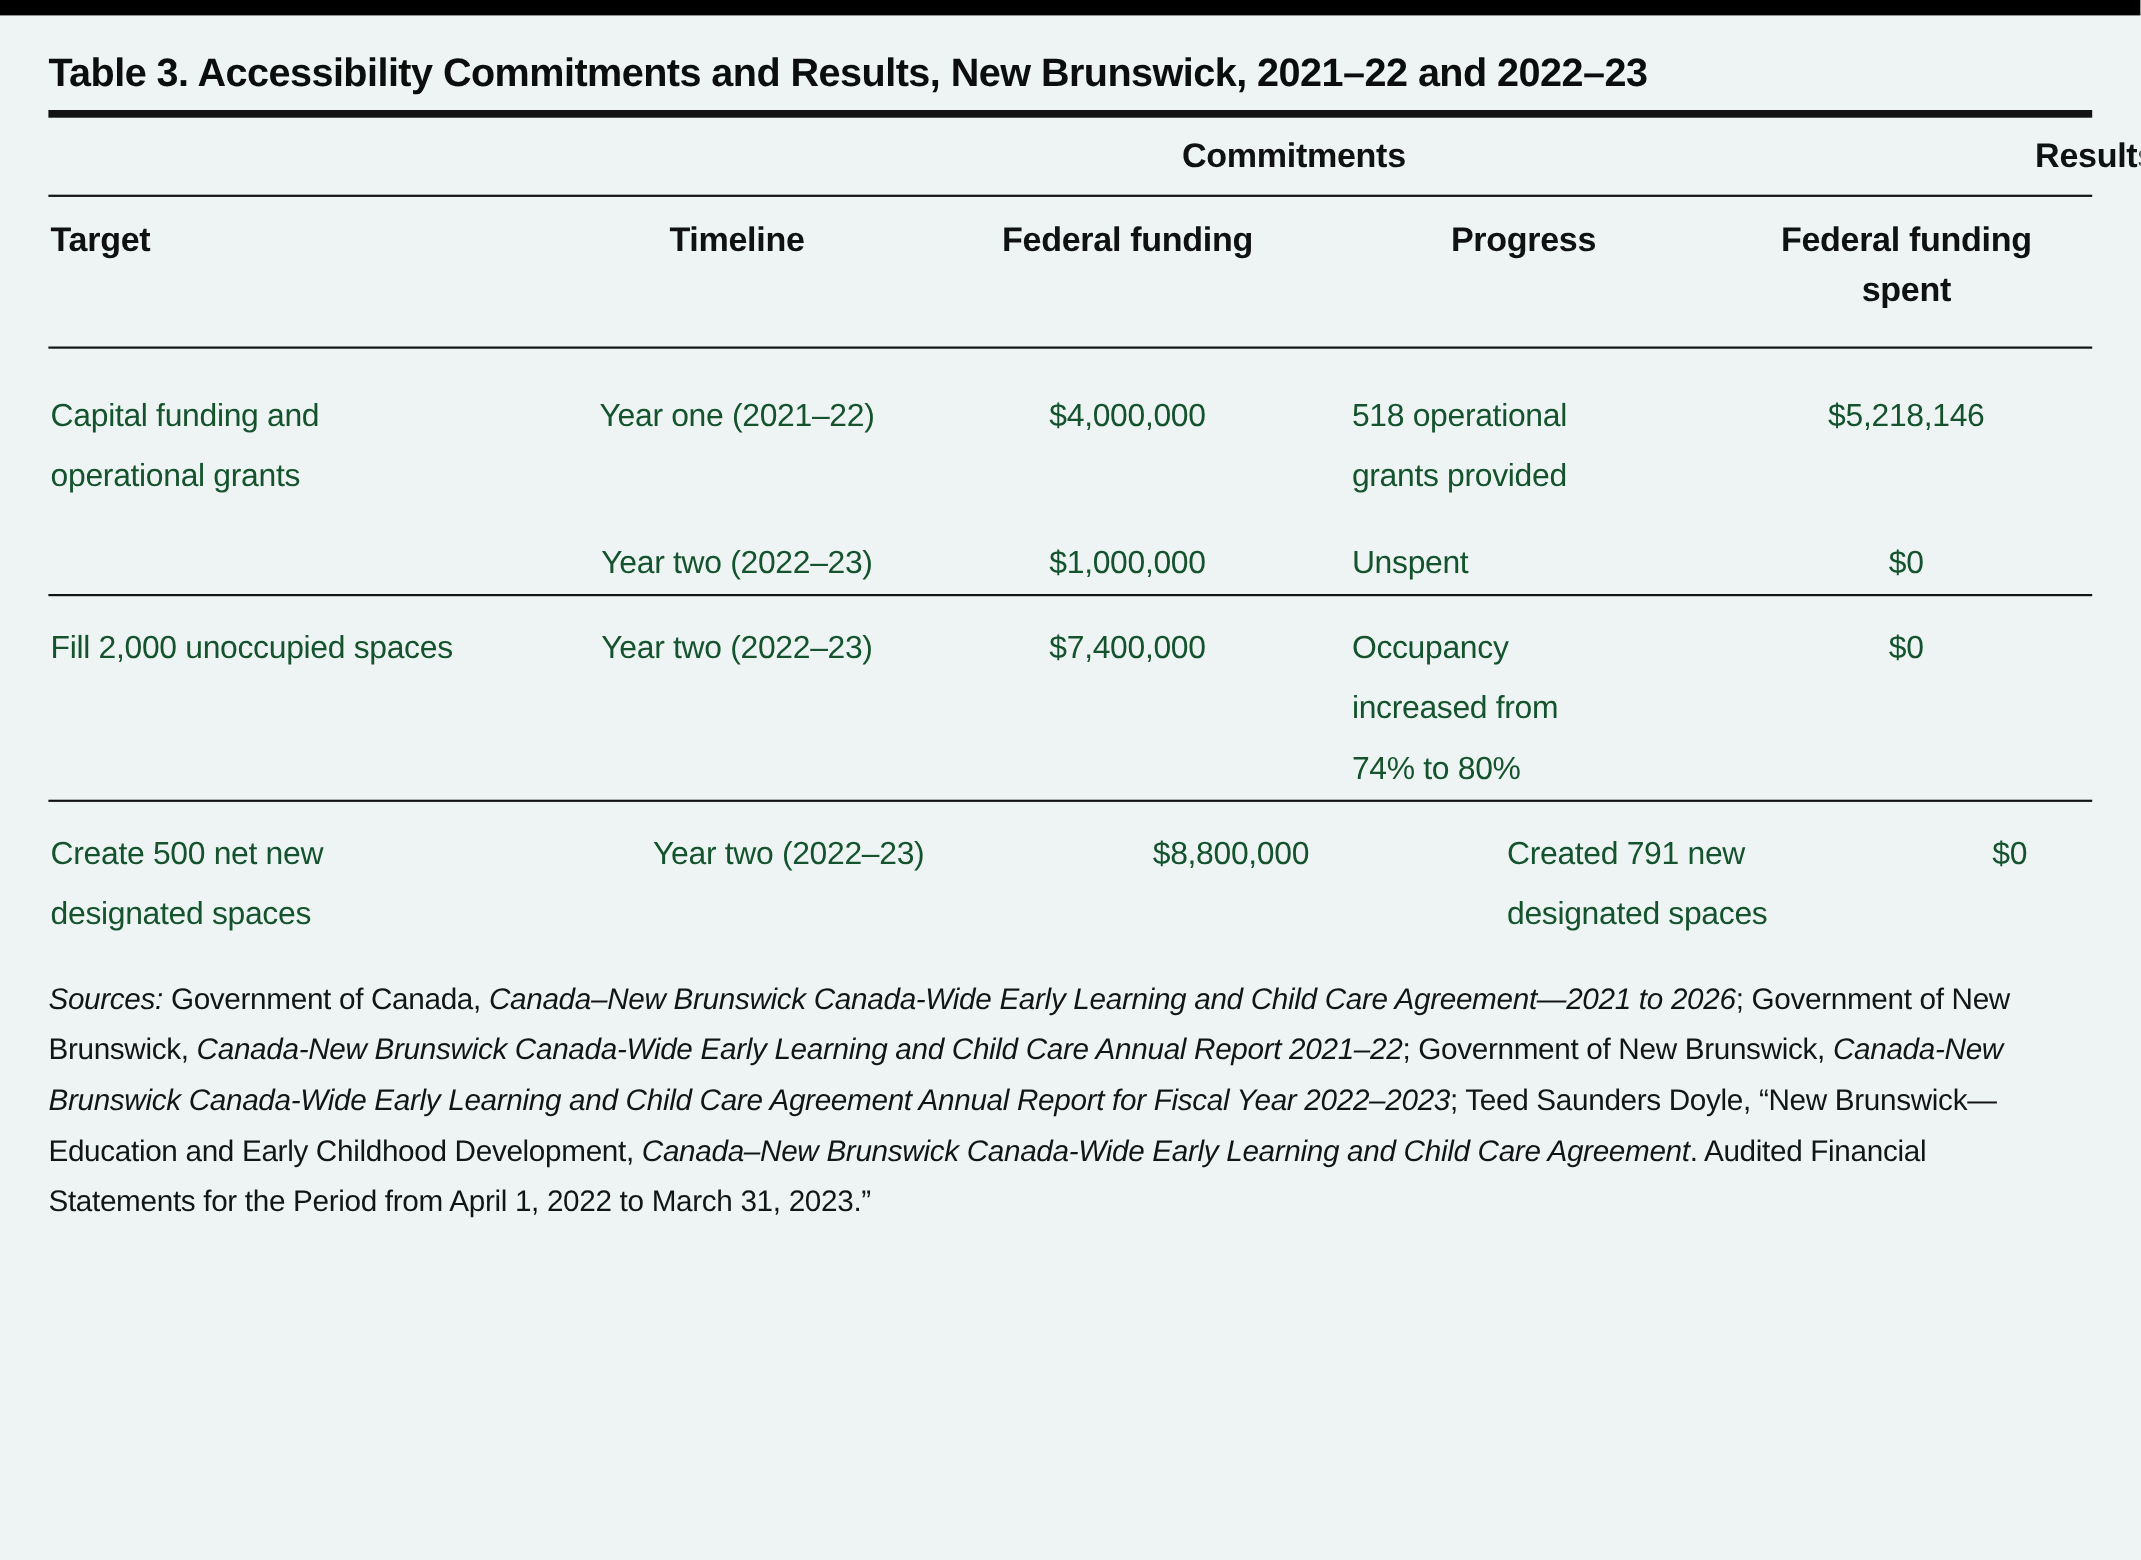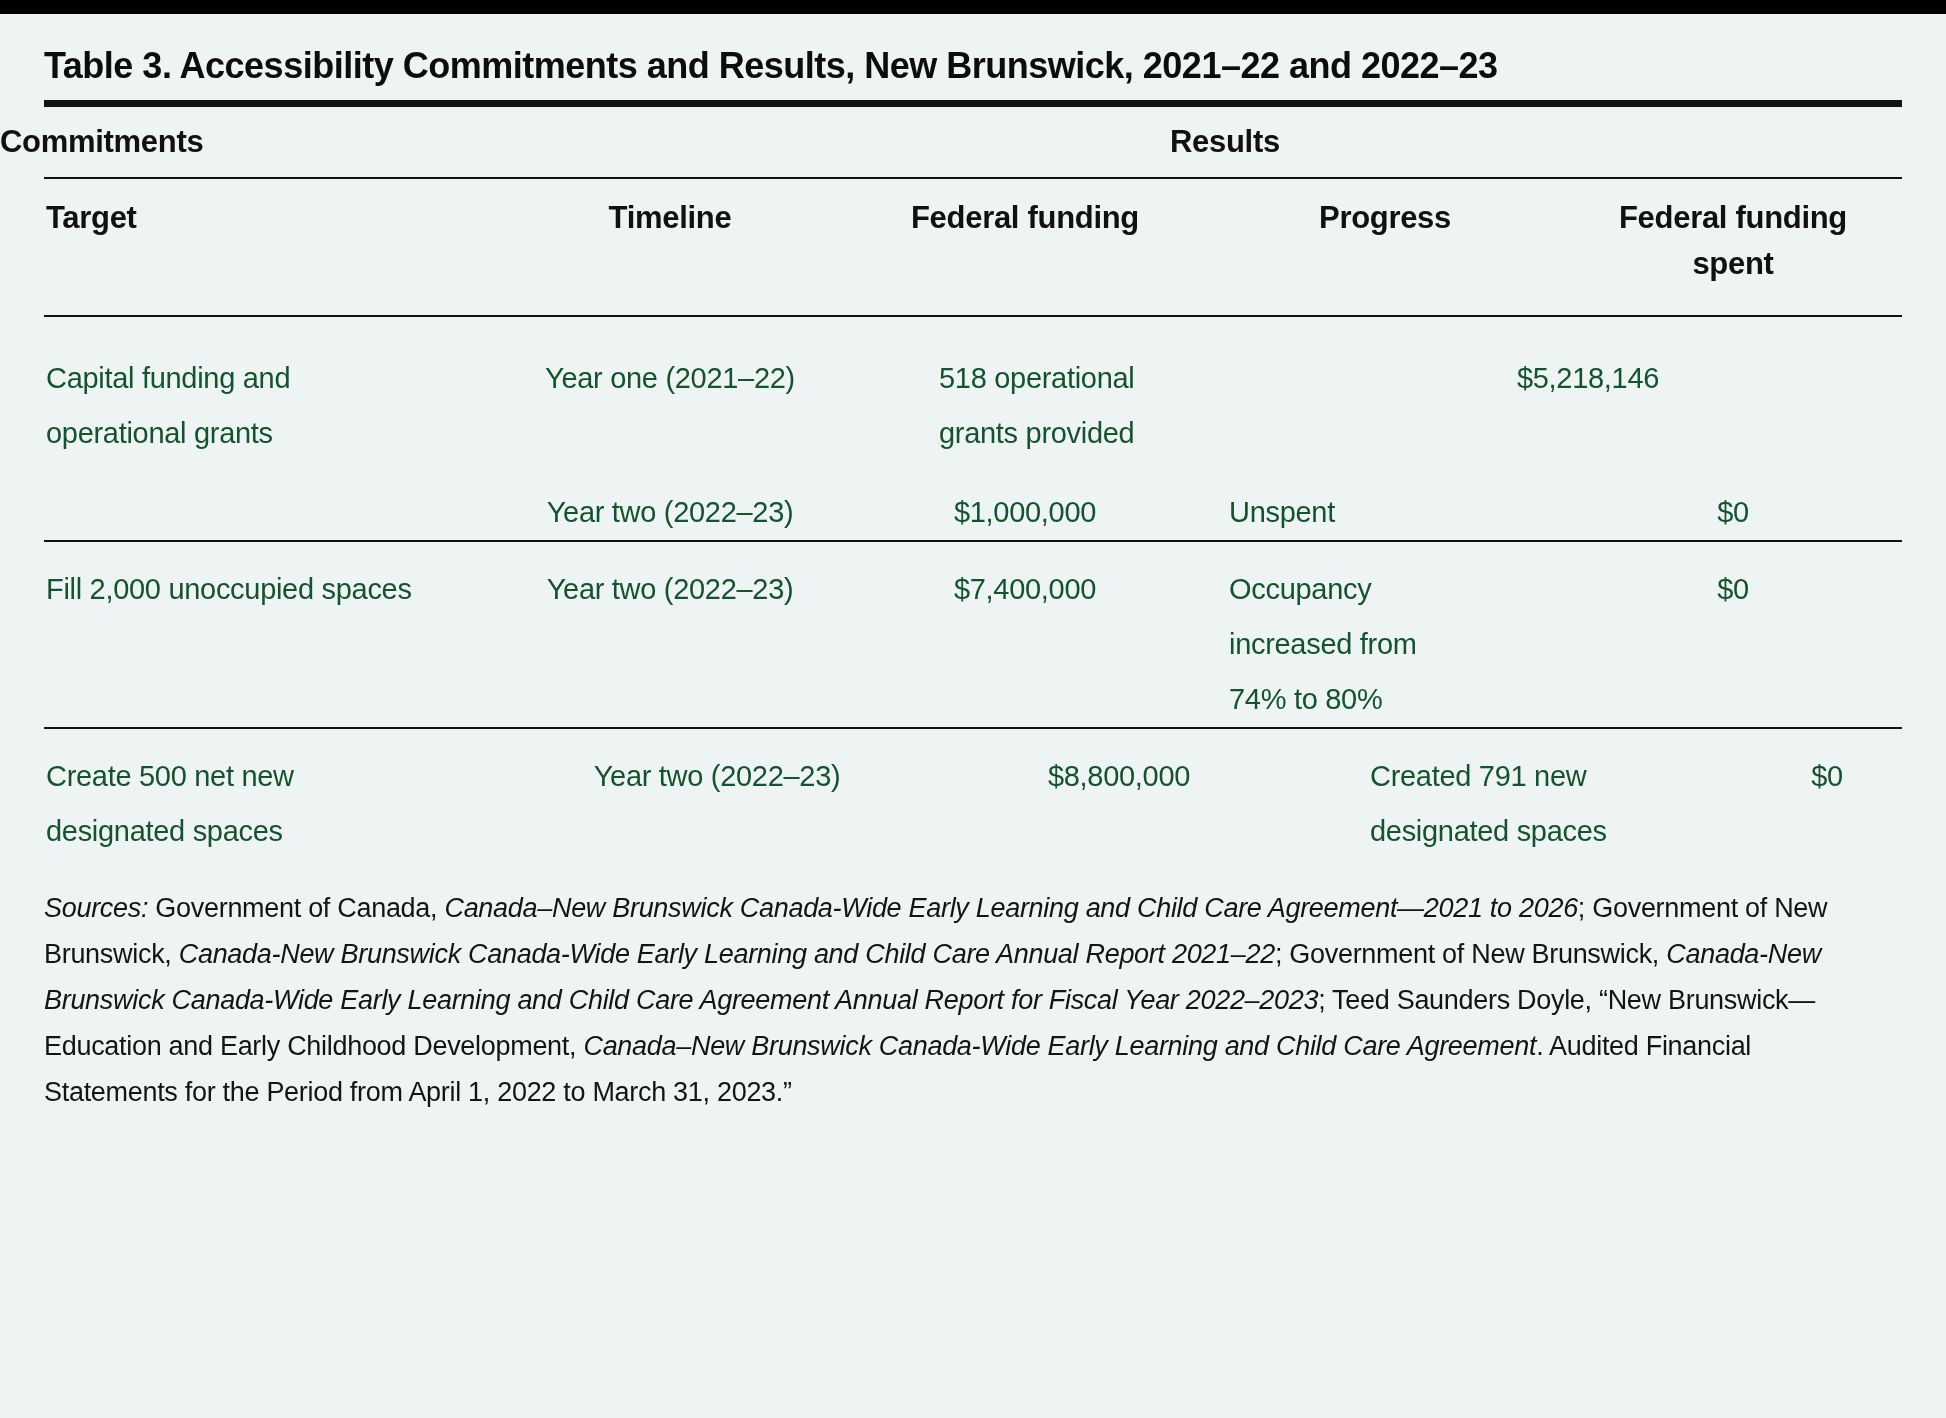--- a/index.html
+++ b/index.html
@@ -13,21 +13,21 @@
   .page-title{
     margin:30px 44px 0;
     font-weight:700;font-size:36px;line-height:44px;letter-spacing:-0.5px;
     color:#0c0e0e;
   }
   .rule{margin:0 44px;background:#121414;}
   .rule.thick{height:7px;margin-top:12px;}
   .rule.thin{height:2px;}
   .groups{position:relative;height:70px;}
   .group{
-    position:absolute;top:14px;text-align:left;
+    position:absolute;top:14px;text-align:right;
     font-weight:700;font-size:31px;line-height:42px;letter-spacing:-0.3px;
   }
   .group.commitments{left:0;width:1278px;}
   .group.results{left:1170px;width:790px;}
   .header-row{display:flex;padding:16px 0 28px;}
   .header-row .cell{
     font-weight:700;font-size:31px;line-height:46px;letter-spacing:-0.3px;
     white-space:pre;
   }
   .cell{box-sizing:border-box;}
@@ -74,20 +74,21 @@
 spent</div>
 </div>
 
 <div class="rule thin"></div>
 
 <div id="table-body">
     <div class="row" style="margin-top: 34px;">
       <div class="cell c1">Capital funding and
 operational grants</div>
       <div class="cell c2">Year one (2021–22)</div>
+      <div class="cell c3">$4,000,000</div>
       <div class="cell c4">518 operational
 grants provided</div>
       <div class="cell c5">$5,218,146</div>
     </div>
     <div class="row" style="margin-top: 24px;">
       <div class="cell c1"></div>
       <div class="cell c2">Year two (2022–23)</div>
       <div class="cell c3">$1,000,000</div>
       <div class="cell c4">Unspent</div>
       <div class="cell c5">$0</div>

